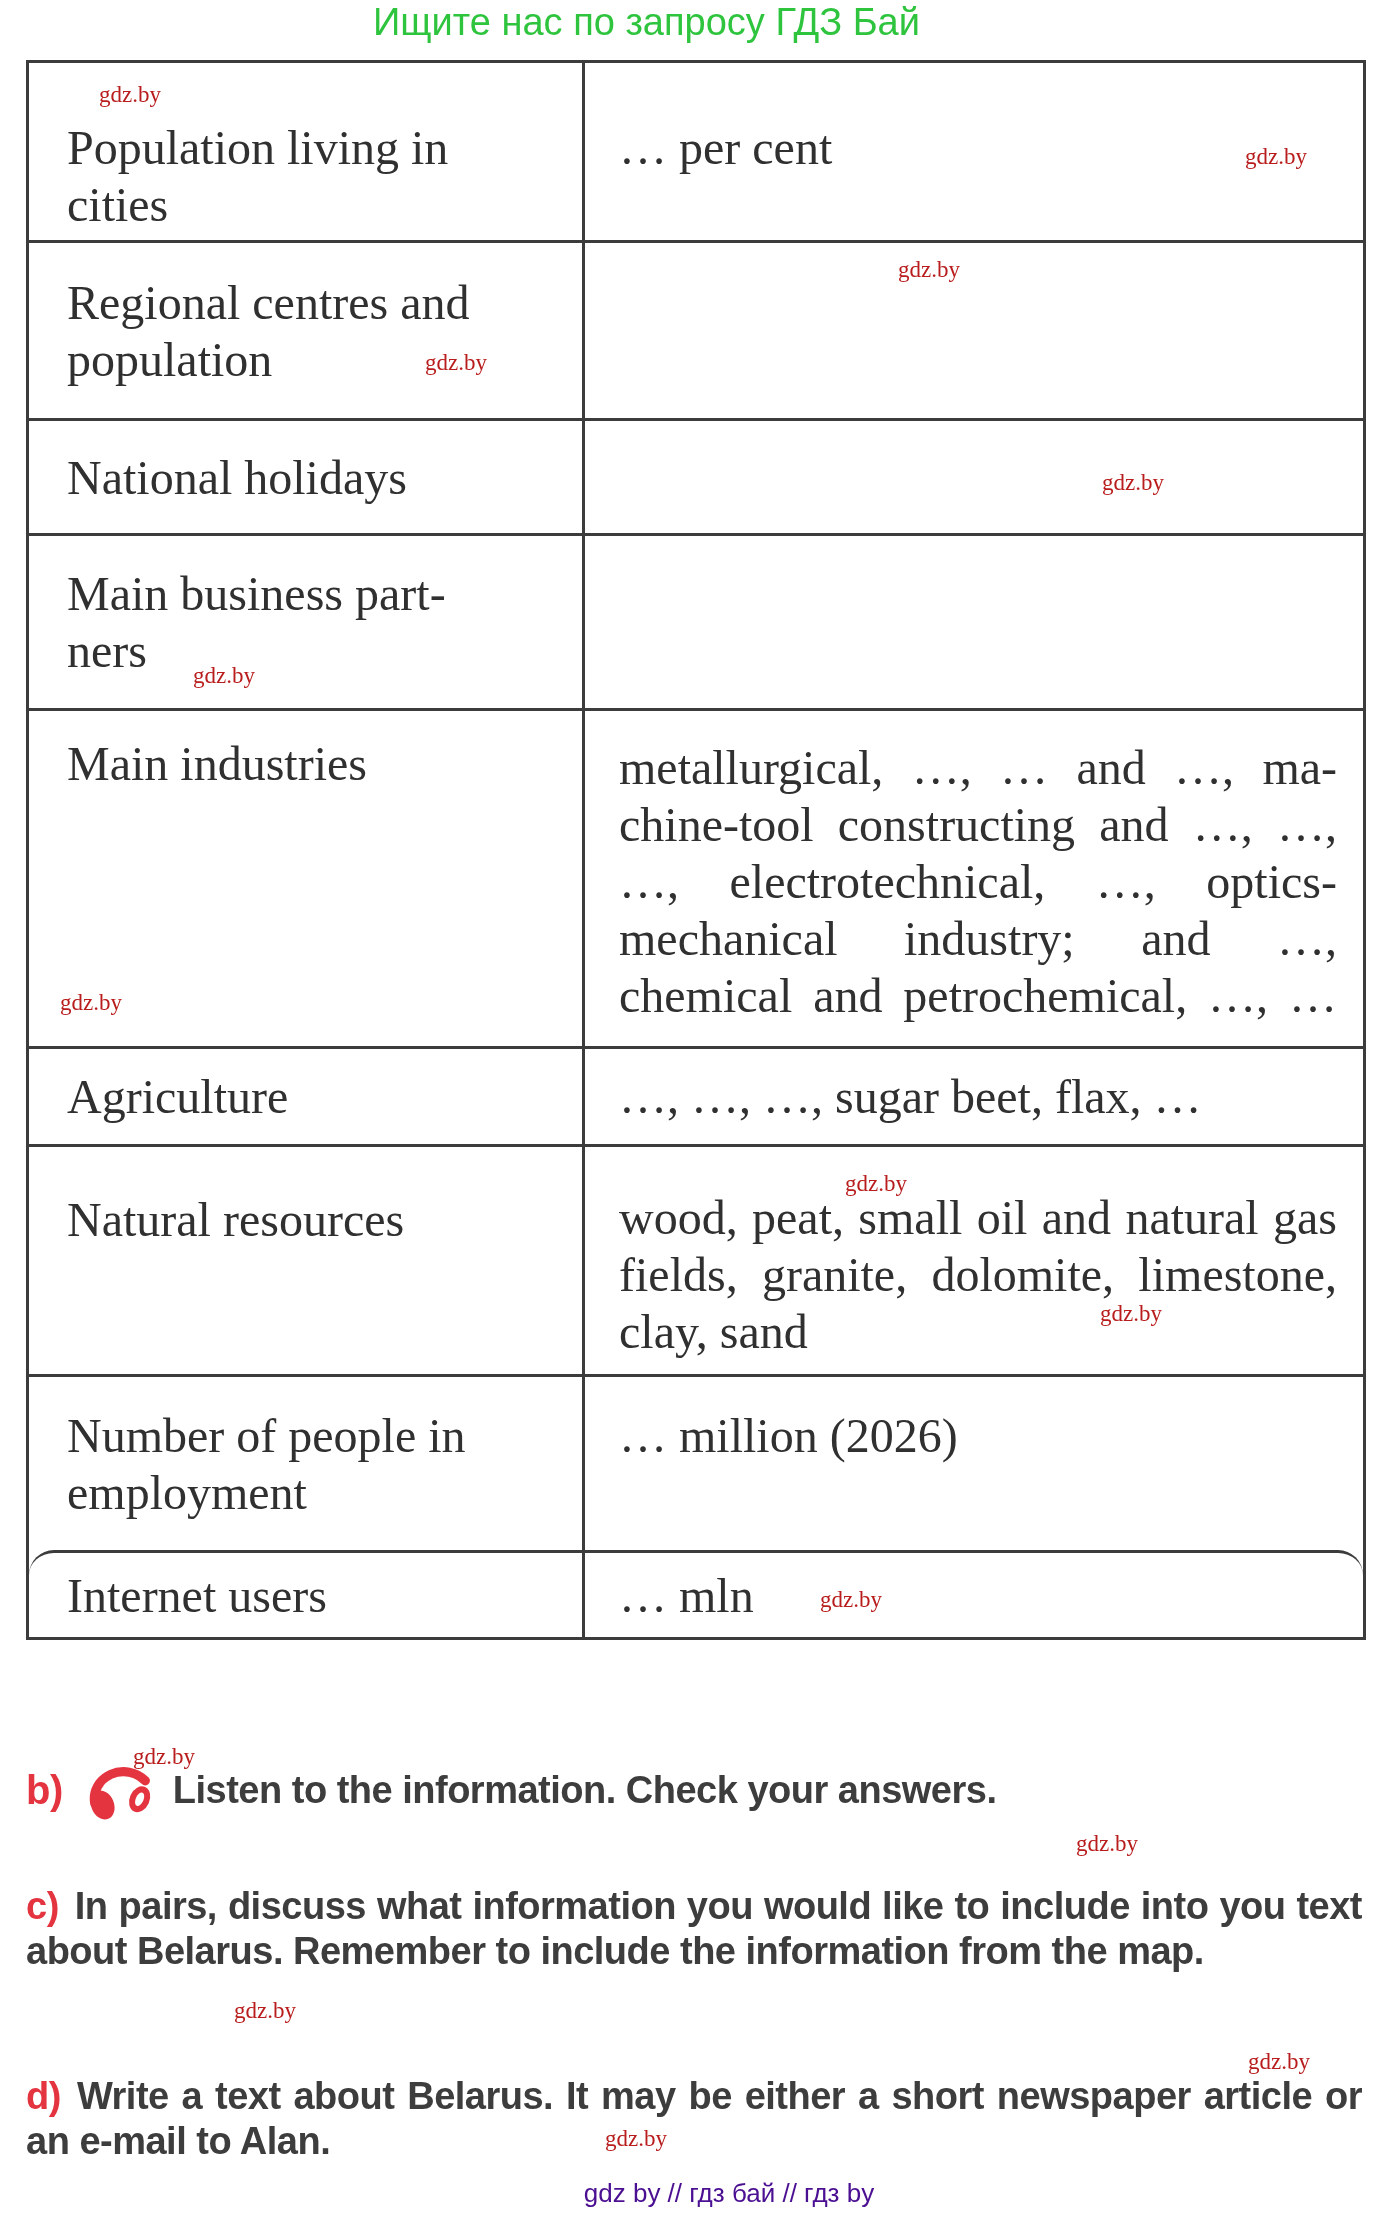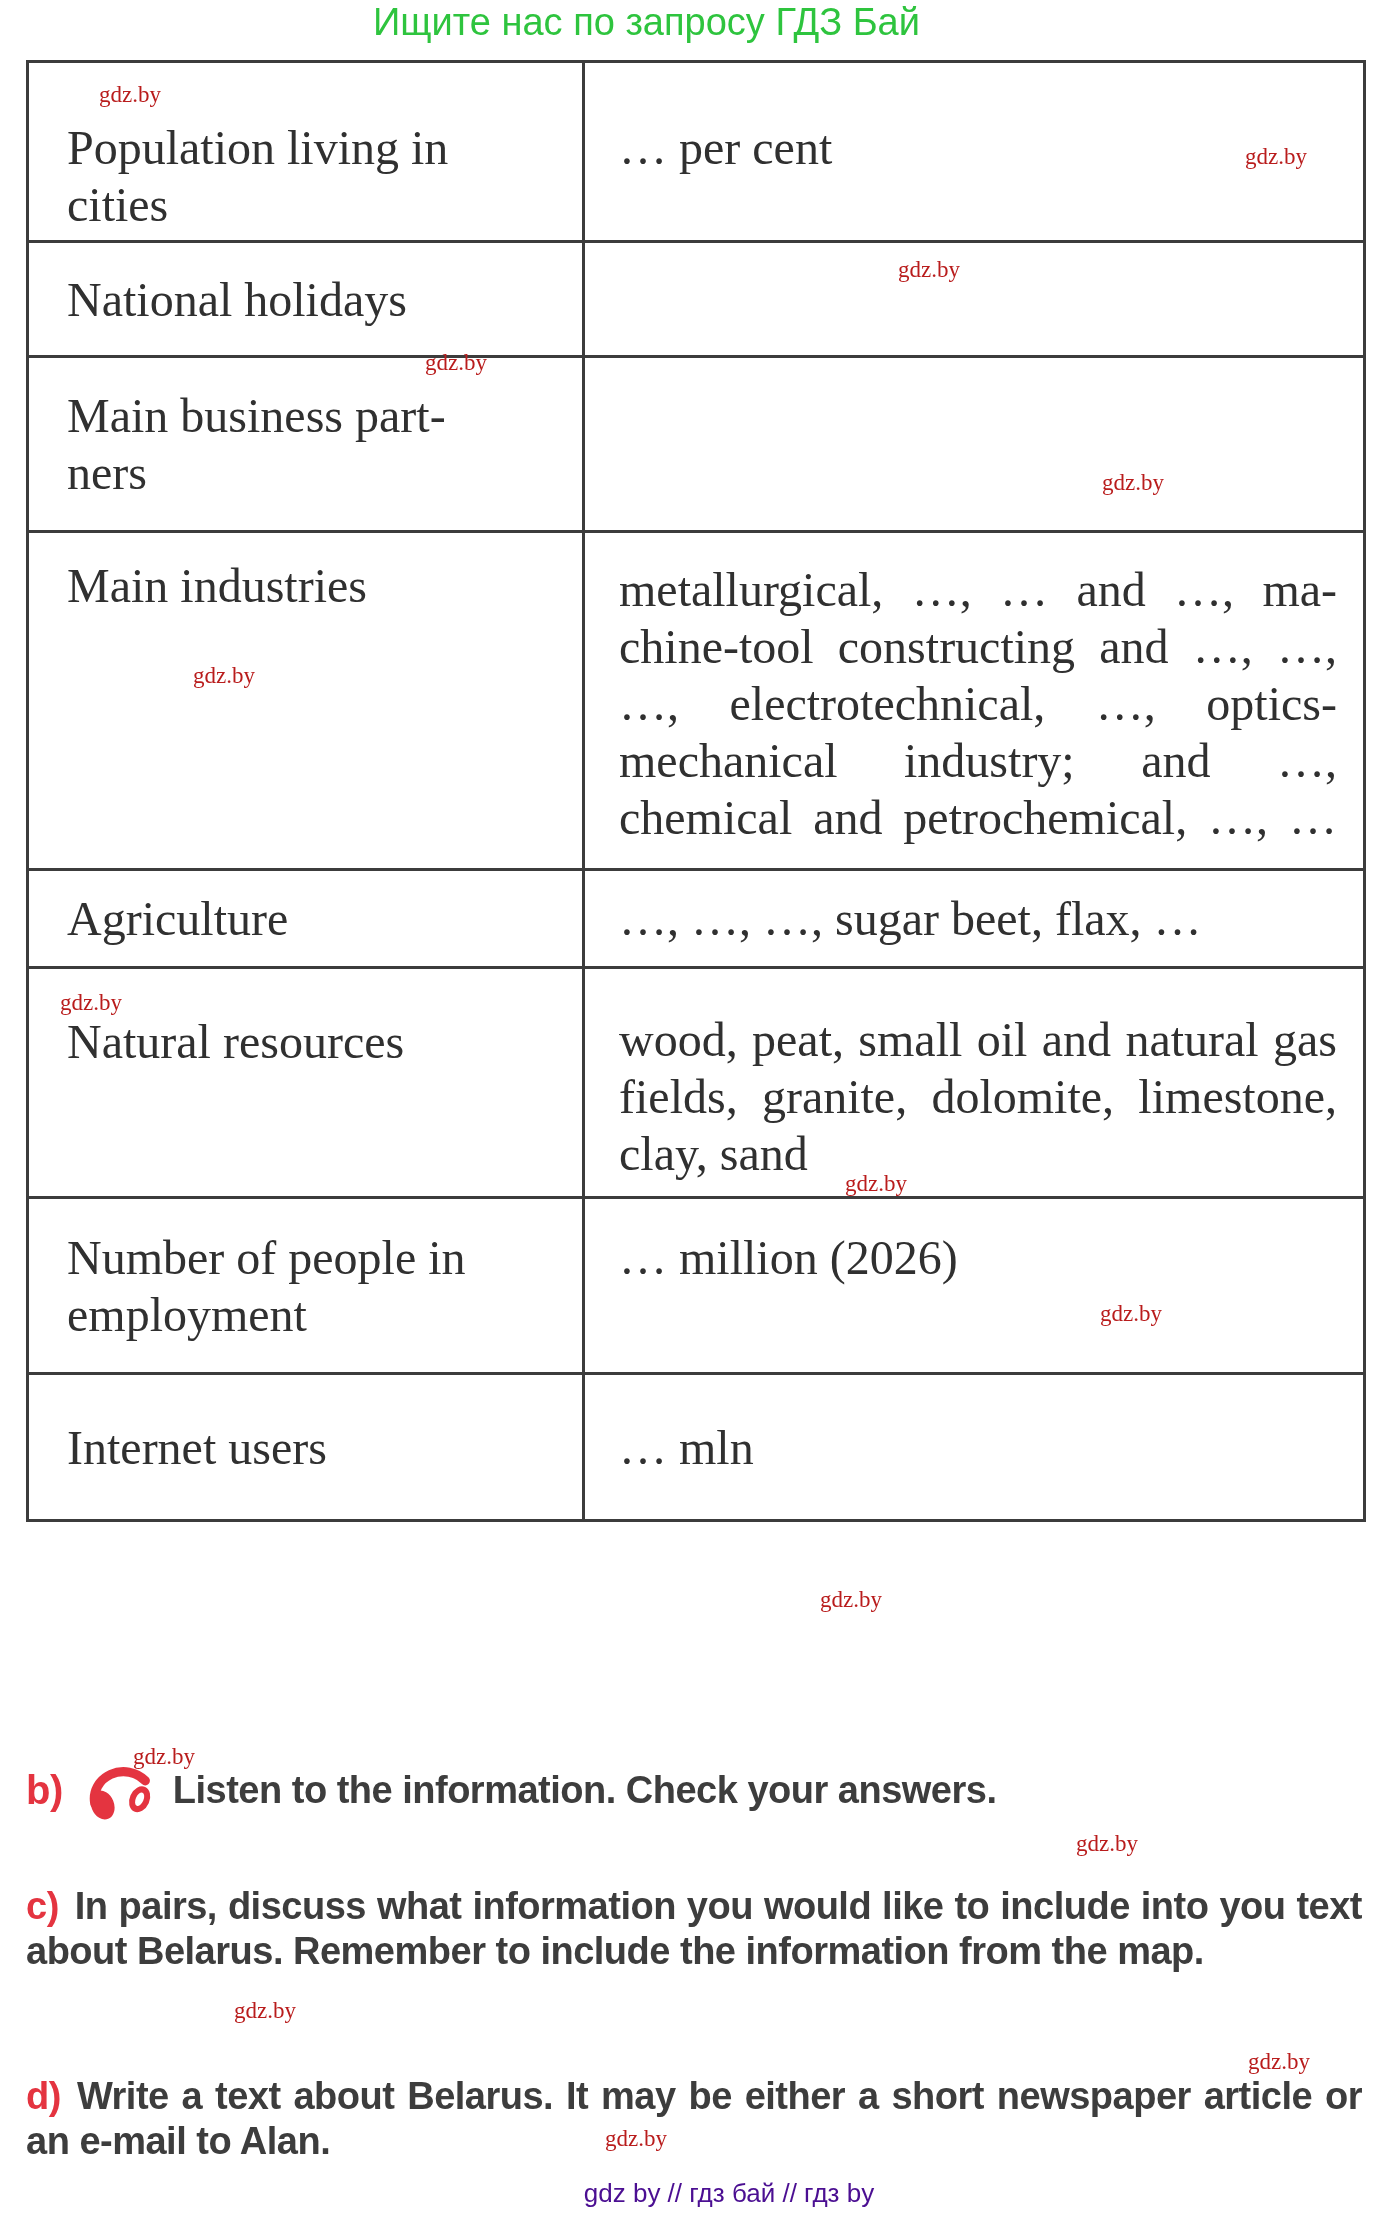--- a/index.html
+++ b/index.html
@@ -36,21 +36,21 @@
     white-space:pre-line;
     text-align:justify;
     text-align-last:justify;
     width:100%;
   }
   .fill-justify{text-align:justify;}
   .top{align-items:flex-start;}
   
   .r1{height:177px;} .r2{height:178px;} .r3{height:115px;}
   .r4{height:175px;} .r5{height:338px;} .r6{height:98px;}
-  .r7{height:230px;} .r8{height:176px;} .r9{height:147px;}
+  .r7{height:230px;} .r8{height:176px;} .r9{height:87px;border-radius:25px;}
   .pt-r1l{padding-top:56px;} .pt-r1r{padding-top:56px;text-align:center;}
   .pt-r5l{padding-top:24px;} .pt-r5r{padding-top:28px;}
   .pt-r7l{padding-top:44px;} .pt-r7r{padding-top:42px;}
   .pt-r8r{padding-top:30px;}
   
   .task{
     position:absolute;left:26px;width:1336px;
     font-family:"Liberation Sans","DejaVu Sans",sans-serif;
     font-weight:700;color:#3d3d3d;
     font-size:38px;line-height:45px;letter-spacing:-0.5px;
@@ -88,20 +88,29 @@
     <div class="trow r1">
       <div class="tcell tcell-l top pt-r1l">
         <span class="pre">Population living in
 cities</span>
       </div>
       <div class="tcell tcell-r top pt-r1r">
         <span>… per cent</span>
       </div>
     </div>
 
+    <div class="trow r2">
+      <div class="tcell tcell-l">
+        <span class="pre">Regional centres and
+population</span>
+      </div>
+      <div class="tcell tcell-r">
+        <span></span>
+      </div>
+    </div>
 
     <div class="trow r3">
       <div class="tcell tcell-l">
         <span class="pre">National holidays</span>
       </div>
       <div class="tcell tcell-r">
         <span></span>
       </div>
     </div>
 

